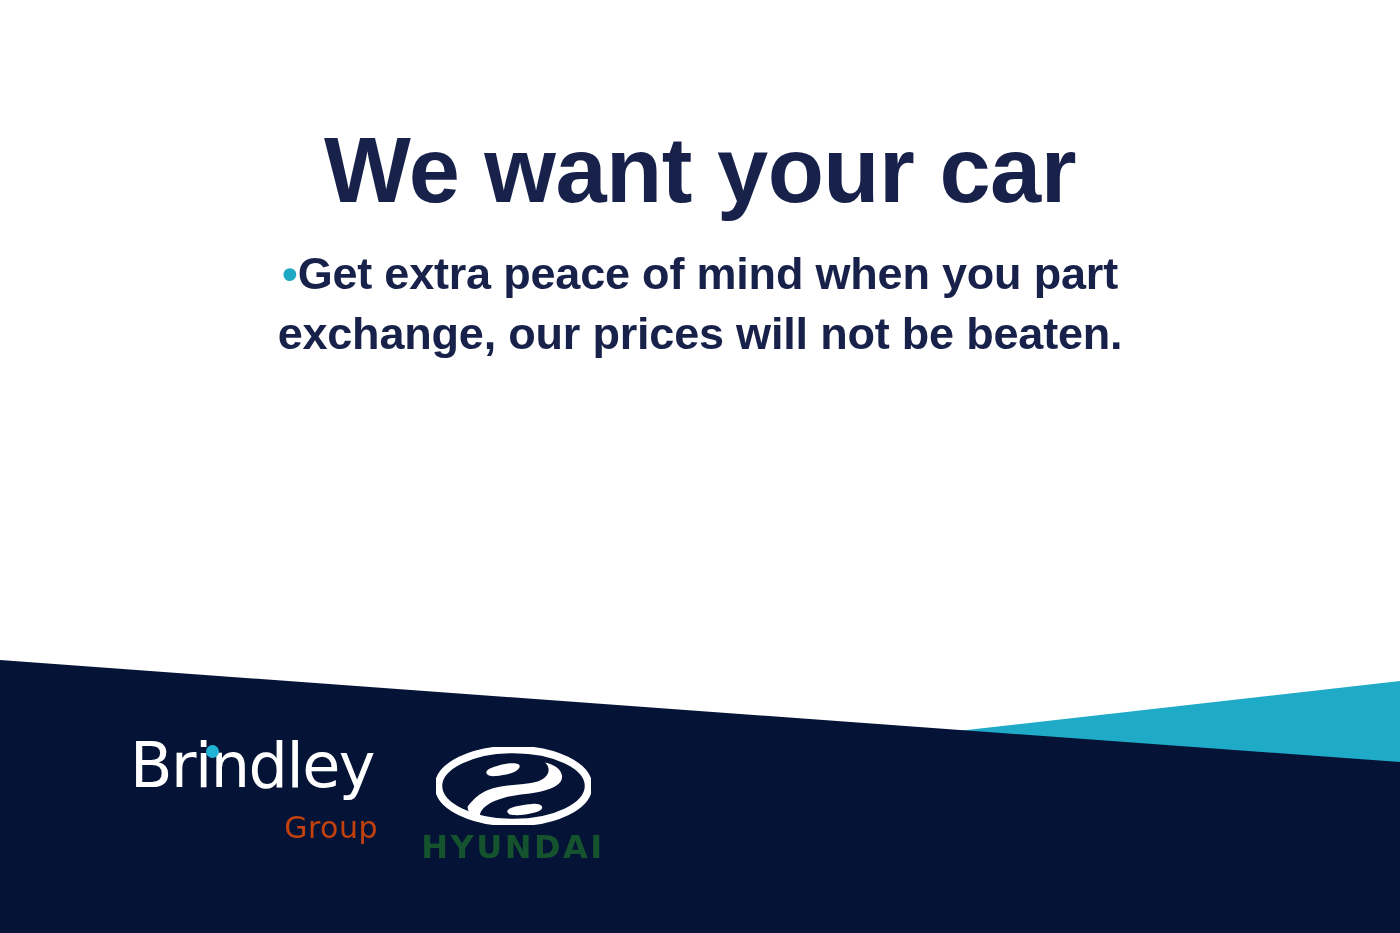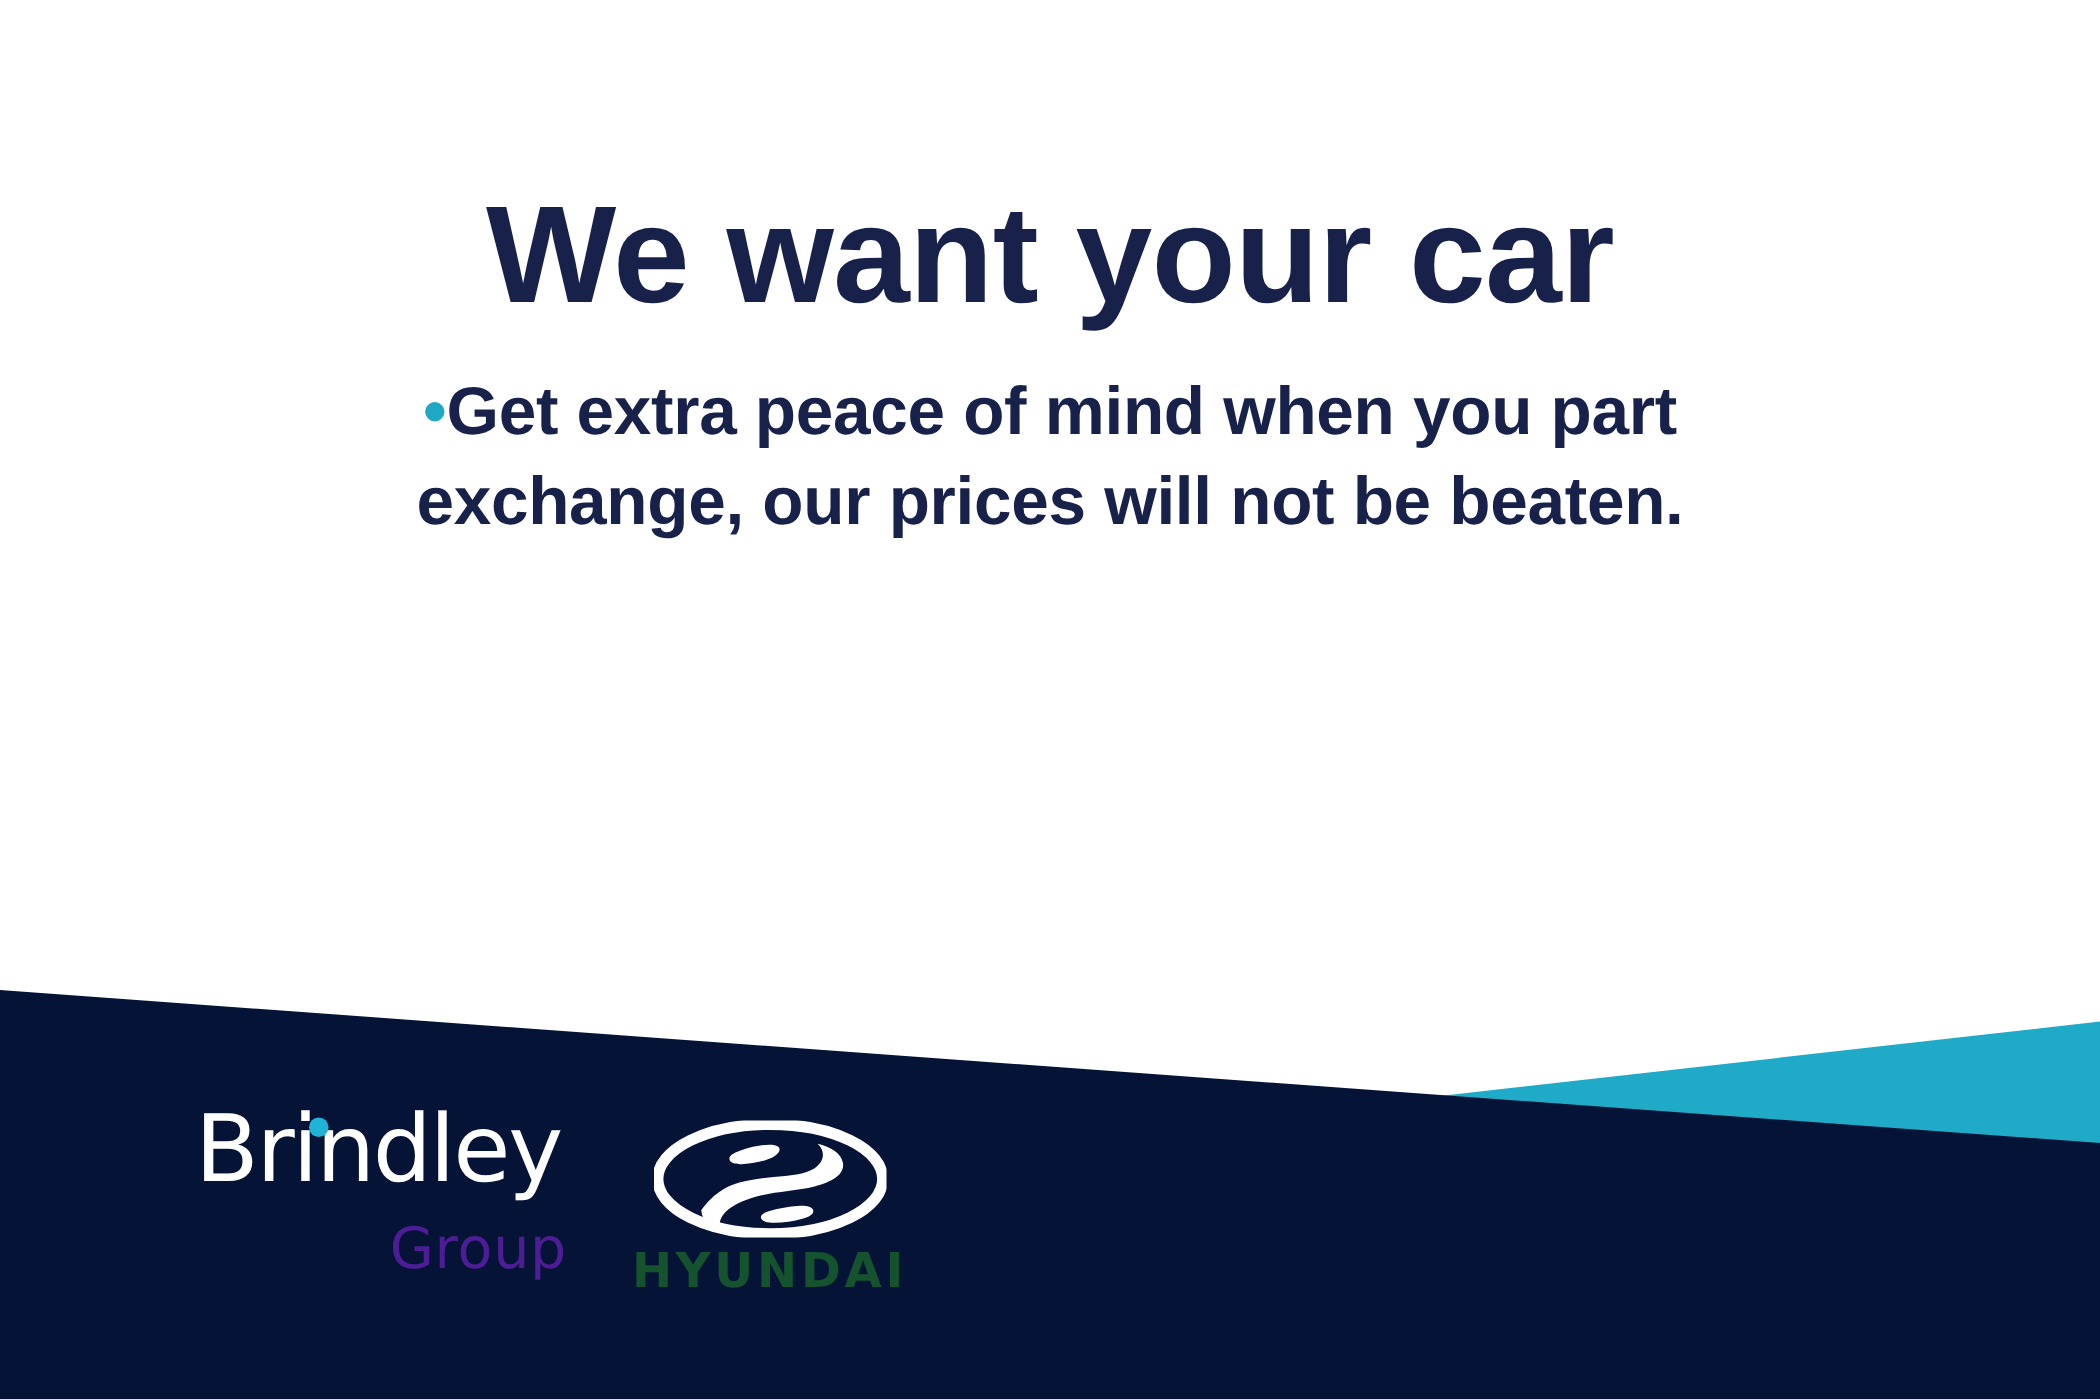--- a/index.html
+++ b/index.html
@@ -110,23 +110,23 @@
     background: #1fb3d6;
   }
   #brindley-group {
     position: absolute;
     left: 0;
     top: 78px;
     width: 248px;
     text-align: right;
     font-family: "DejaVu Sans", sans-serif;
     font-weight: normal;
-    font-size: 38px;
-    line-height: 1;
-    color: #4c1d95;
+    font-size: 30px;
+    line-height: 1;
+    color: #c2410c;
     letter-spacing: 0.5px;
     white-space: nowrap;
   }
 
   
   #hyundai-logo {
     position: absolute;
     left: 365px;
     top: 12px;
     width: 200px;

